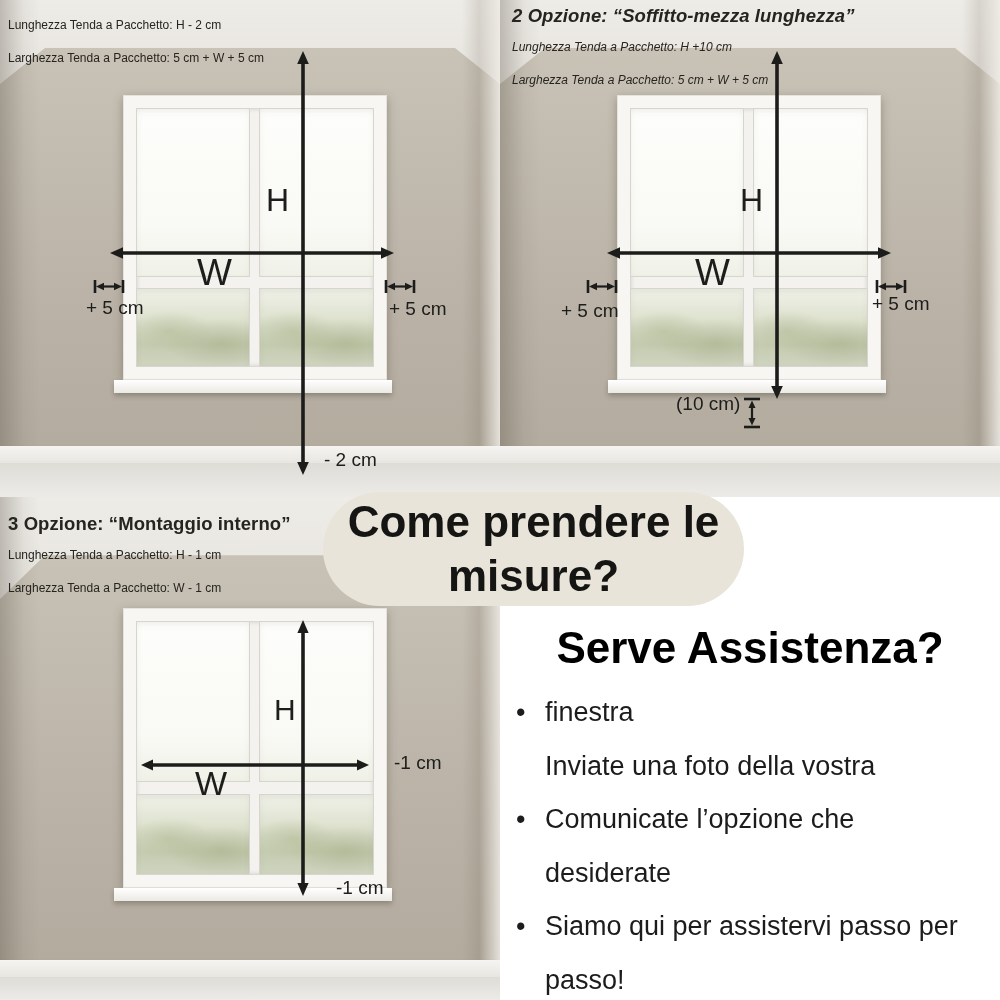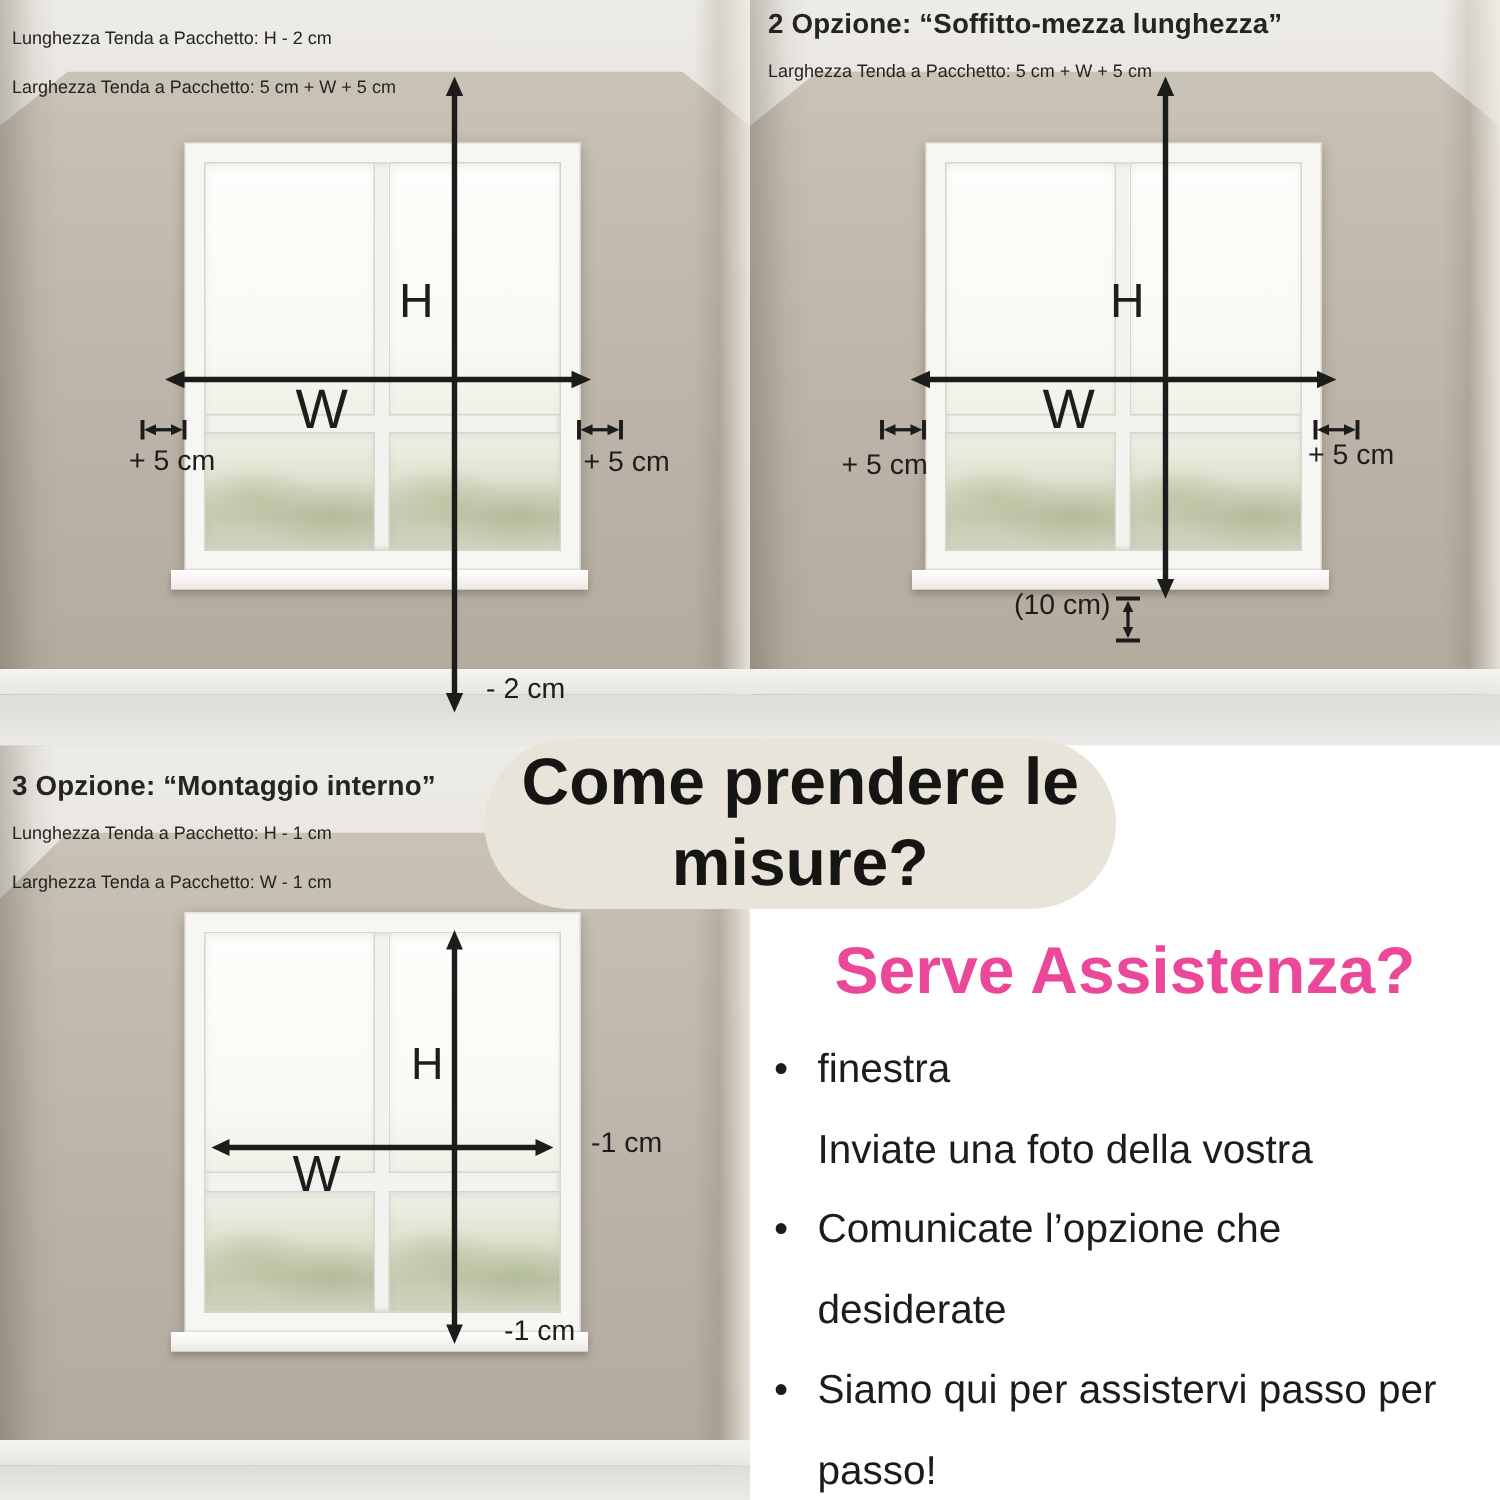--- a/index.html
+++ b/index.html
@@ -49,21 +49,21 @@
        radial-gradient(80px 34px at 75% 70%, rgba(150,162,120,.4), rgba(150,162,120,0) 70%),
        linear-gradient(180deg,#f0f2e9 0%,#e0e4d2 35%,#c6ccb1 72%,#cfd4c0 100%);}
   .sill{position:absolute;background:linear-gradient(180deg,#ffffff,#ebe9e4);
        box-shadow:0 3px 5px rgba(60,54,44,.32);}
   #q1 .sill{left:114px;top:380px;width:278px;height:13px;}
   #q2 .sill{left:108px;top:380px;width:278px;height:13px;}
   #q3 .sill{left:114px;top:391px;width:278px;height:13px;}
 
   
   .q-caption{position:absolute;left:8px;top:5px;z-index:3;color:#26241f;white-space:nowrap;}
-  #q2 .q-caption{left:12px;}
+  #q2 .q-caption{left:12px;font-style:italic;}
   #q3 .q-caption{top:16px;}
   .cap-title{font-size:18.5px;font-weight:700;letter-spacing:.1px;}
   .cap-line{font-size:12px;line-height:25px;margin-top:8px;}
   .cap-title{margin-bottom:4px;}
 
   
   .overlay{position:absolute;inset:0;width:100%;height:100%;z-index:4;pointer-events:none;}
   .overlay line{stroke:#1c1c1b;stroke-width:3.6;}
   .overlay line.bar{stroke-width:2.6;}
   .overlay line.thin{stroke-width:2.2;}
@@ -81,21 +81,21 @@
   #q3 .lab-h{left:274px;top:196px;} #q3 .lab-w{left:195px;top:267px;}
   #q3 .lab-m1w{left:394px;top:255px;} #q3 .lab-m1h{left:336px;top:380px;}
 
   
   .title-pill{position:absolute;left:323px;top:492px;width:421px;height:114px;border-radius:57px;
        background:#e9e4d9;z-index:8;display:flex;flex-direction:column;align-items:center;
        justify-content:center;font-weight:700;font-size:44px;line-height:54px;color:#151513;}
 
   
   .assist-heading{position:absolute;left:0;right:0;top:126px;text-align:center;
-       font-size:44px;font-weight:700;color:#ec4899;}
+       font-size:44px;font-weight:700;color:#000000;}
   .bullets{position:absolute;left:16px;top:189px;width:470px;}
   .bullet{position:relative;padding-left:29px;font-size:27px;line-height:53.5px;color:#1c1c1b;}
   .bullet .dot{position:absolute;left:0;top:0;font-size:27px;}
   .bline{white-space:nowrap;}
 </style>
 </head>
 <body>
 
 <div class="canvas">
 
@@ -167,20 +167,21 @@
           <div class="pane sky cl up"></div>
           <div class="pane sky cr up"></div>
           <div class="pane trees cl low"></div>
           <div class="pane trees cr low"></div>
         </div>
       </div>
       <div class="sill"></div>
     </div>
     <div class="q-caption">
       <div class="cap-title">2 Opzione: “Soffitto-mezza lunghezza”</div>
+      <div class="cap-line">Lunghezza Tenda a Pacchetto: H +10 cm</div>
       <div class="cap-line">Larghezza Tenda a Pacchetto: 5 cm + W + 5 cm</div>
     </div>
     <svg class="overlay" viewBox="0 0 500 497">
       <g>
         <line x1="277" y1="63" x2="277" y2="387"></line>
         <polygon points="277,51 271.2,64 282.8,64"></polygon>
         <polygon points="277,399 271.2,386 282.8,386"></polygon>
       </g>
       <g>
         <line x1="119" y1="253" x2="381" y2="253"></line>

